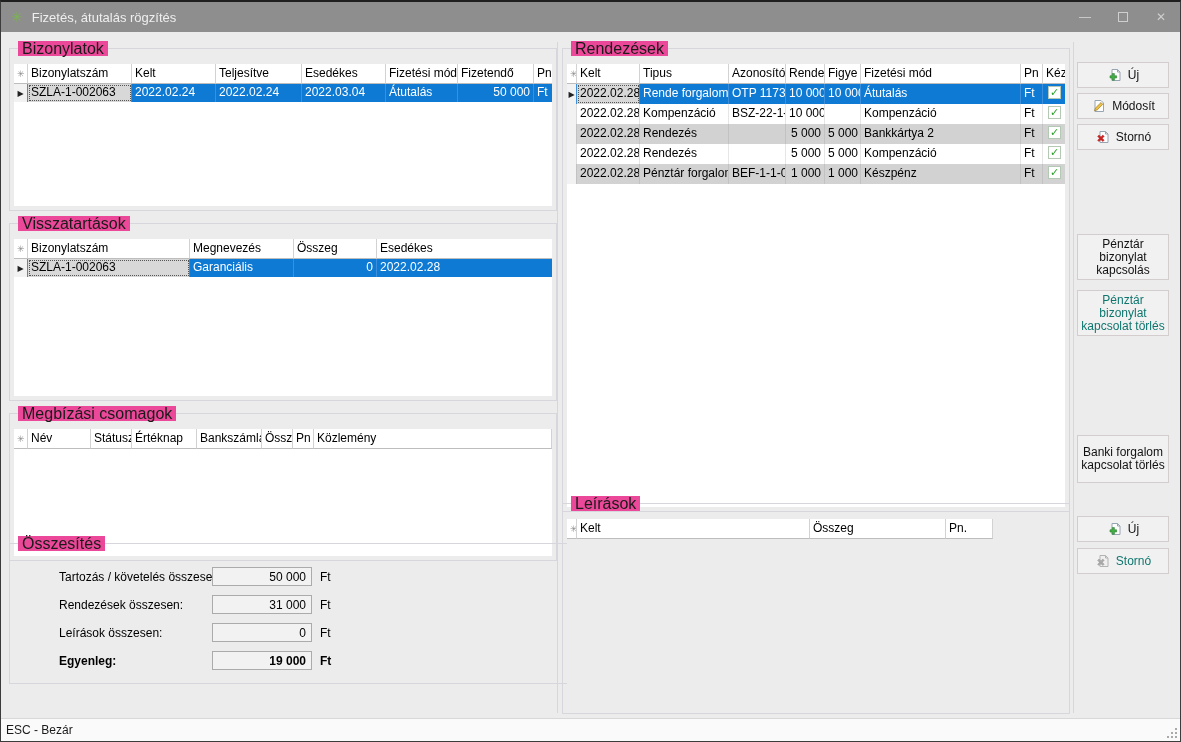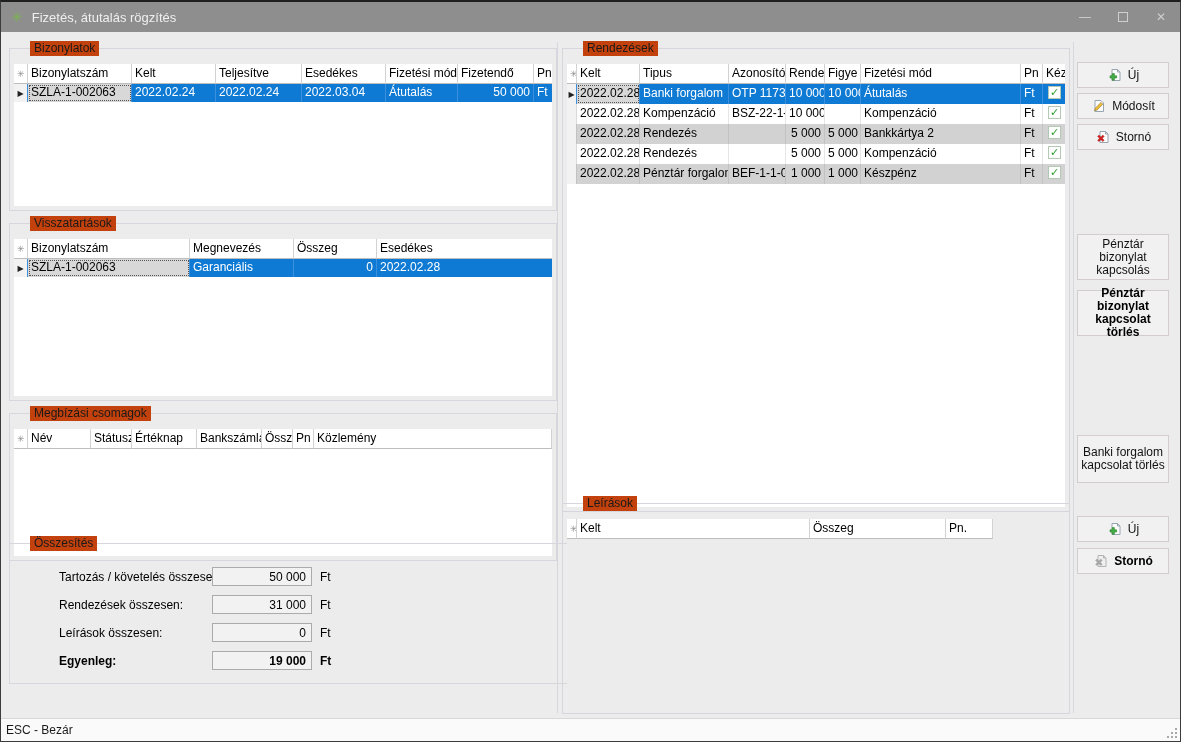--- a/index.html
+++ b/index.html
@@ -35,22 +35,22 @@
   .grip i { position:absolute; width:2px; height:2px; background:#a9a9a9; }
   .grip i:nth-child(1){right:0;bottom:0}.grip i:nth-child(2){right:4px;bottom:0}
   .grip i:nth-child(3){right:8px;bottom:0}.grip i:nth-child(4){right:0;bottom:4px}
   .grip i:nth-child(5){right:4px;bottom:4px}.grip i:nth-child(6){right:0;bottom:8px}
 
   .vsplit { position:absolute; width:1px; background:#d6d6de; top:40px; bottom:28px; }
 
   
   .gb { position:absolute; border:1px solid #d6d6dc; }
   .gb > .lbl {
-    position:absolute; top:-8px; left:8px; background:#c2410c;
-    padding:0 4px; font-size:12px; color:#1a1a1a; line-height:15px; white-space:nowrap;margin-left:12px;
+    position:absolute; top:-8px; left:8px; background:#ec4899;
+    padding:0 4px; font-size:16px; color:#1a1a1a; line-height:15px; white-space:nowrap;
   }
 
   
   .grid { position:absolute; left:4px; right:4px; top:15px; bottom:4px; background:#fff; overflow:hidden; }
   .grid.graybody { background:#ececec; }
   .grow { display:flex; height:18px; line-height:17px; }
   .grow.h { height:20px; line-height:19px; }
   .t-ren .grow { height:20px; line-height:19px; }
   .gc {
     flex:0 0 auto; padding:0 3px; font-size:12px; color:#000;
@@ -97,21 +97,21 @@
   .sumunit { position:absolute; left:310px; font-size:12px; color:#000; }
   .bold { font-weight:bold; }
 
   
   .btn {
     position:absolute; left:1076px; width:92px;
     background:#f2f1f2; border:1px solid #d4cdce;
     font-size:12px; color:#111; display:flex; align-items:center; justify-content:center;
     gap:5px; text-align:center; line-height:13px; padding:2px 3px;
   }
-  .btn.disabled { color:#000000;font-weight:bold; }
+  .btn.disabled { color:#0f766e; }
   .btn svg { flex:0 0 auto; }
 </style>
 </head>
 <body>
 
 <div class="window">
 
   <div class="titlebar">
     <span class="appicon">✳</span>
     <span class="title">Fizetés, átutalás rögzítés</span>
@@ -220,21 +220,21 @@
         <div class="gc c4">Rende:</div>
         <div class="gc c5">Figye</div>
         <div class="gc c6">Fizetési mód</div>
         <div class="gc c7">Pn</div>
         <div class="gc c8">Kézi</div>
       </div>
 
       <div class="grow sel">
         <div class="gc c0 mk"><span class="tri">▶</span></div>
         <div class="gc c1 focuscell">2022.02.28</div>
-        <div class="gc c2">Banki forgalom</div>
+        <div class="gc c2">Rende forgalom</div>
         <div class="gc c3">OTP 117350</div>
         <div class="gc c4 ar">10 000</div>
         <div class="gc c5 ar">10 000</div>
         <div class="gc c6">Átutalás</div>
         <div class="gc c7">Ft</div>
         <div class="gc c8 ac"><span class="cb">✓</span></div>
       </div>
 
       <div class="grow">
         <div class="gc c0 mk"></div>

